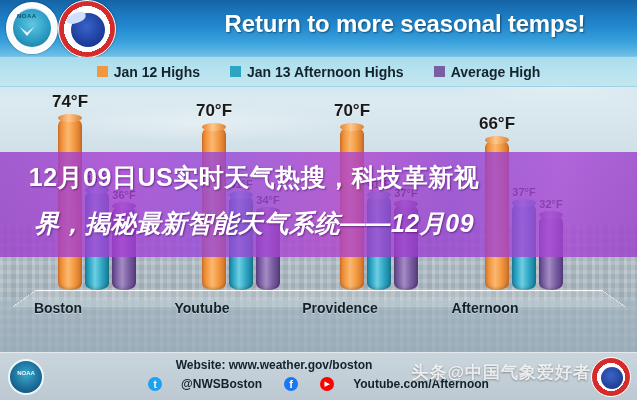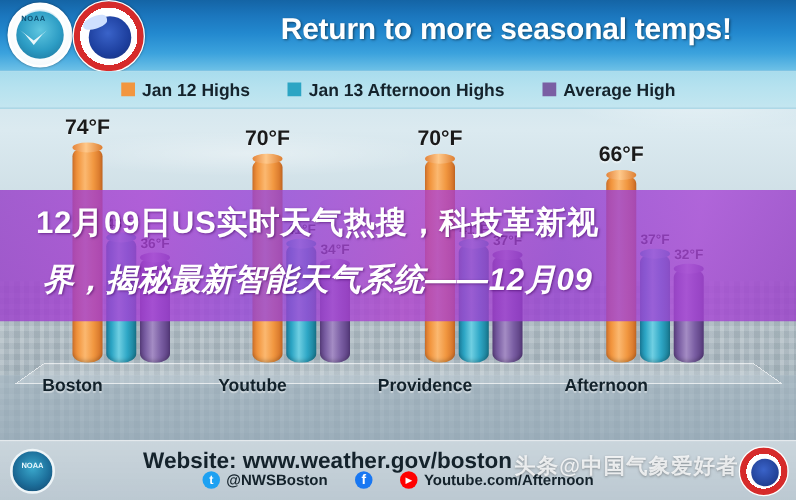--- a/index.html
+++ b/index.html
@@ -187,29 +187,29 @@
   .overlay-line1 { top:161px; }
   .overlay-line2 { top:207px;font-style:italic; }
 
   
   .footer {
     position:absolute; left:0; top:352px; width:637px; height:48px;
     background:linear-gradient(180deg, rgba(205,216,223,.92), rgba(189,202,211,.96));
     border-top:1px solid rgba(255,255,255,.6);
   }
   .footer-website {
-    position:absolute; left:0; top:5px; width:524px; text-align:center;
-    font-size:18px; font-weight:bold; color:#14222b;
+    position:absolute; left:12px; top:5px; width:524px; text-align:center;
+    font-size:12px; font-weight:bold; color:#14222b;
   }
   .social-row {
     position:absolute; left:0; top:24px; width:637px;
     display:flex; justify-content:center; align-items:center; gap:22px;
   }
   .social { display:flex; align-items:center; gap:5px; }
-  .social-label { font-size:12px; font-weight:bold; color:#14222b; white-space:nowrap; }
+  .social-label { font-size:12px; font-weight:bold; color:#14222b; white-space:nowrap;margin-left:14px; }
   .ic { width:14px; height:14px; border-radius:50%; position:relative; flex:0 0 auto; }
   .ic-tw { background:#1da1f2; }
   .ic-tw:after { content:"t"; position:absolute; inset:0; color:#fff; font-size:10px;
                  font-weight:bold; display:flex; align-items:center; justify-content:center; }
   .ic-fb { background:#1877f2; }
   .ic-fb:after { content:"f"; position:absolute; inset:0; color:#fff; font-size:11px;
                  font-weight:bold; display:flex; align-items:center; justify-content:center; }
   .ic-yt { background:#ff0000; }
   .ic-yt:after { content:"\25B6"; position:absolute; inset:0; color:#fff; font-size:7px;
                  display:flex; align-items:center; justify-content:center; }

